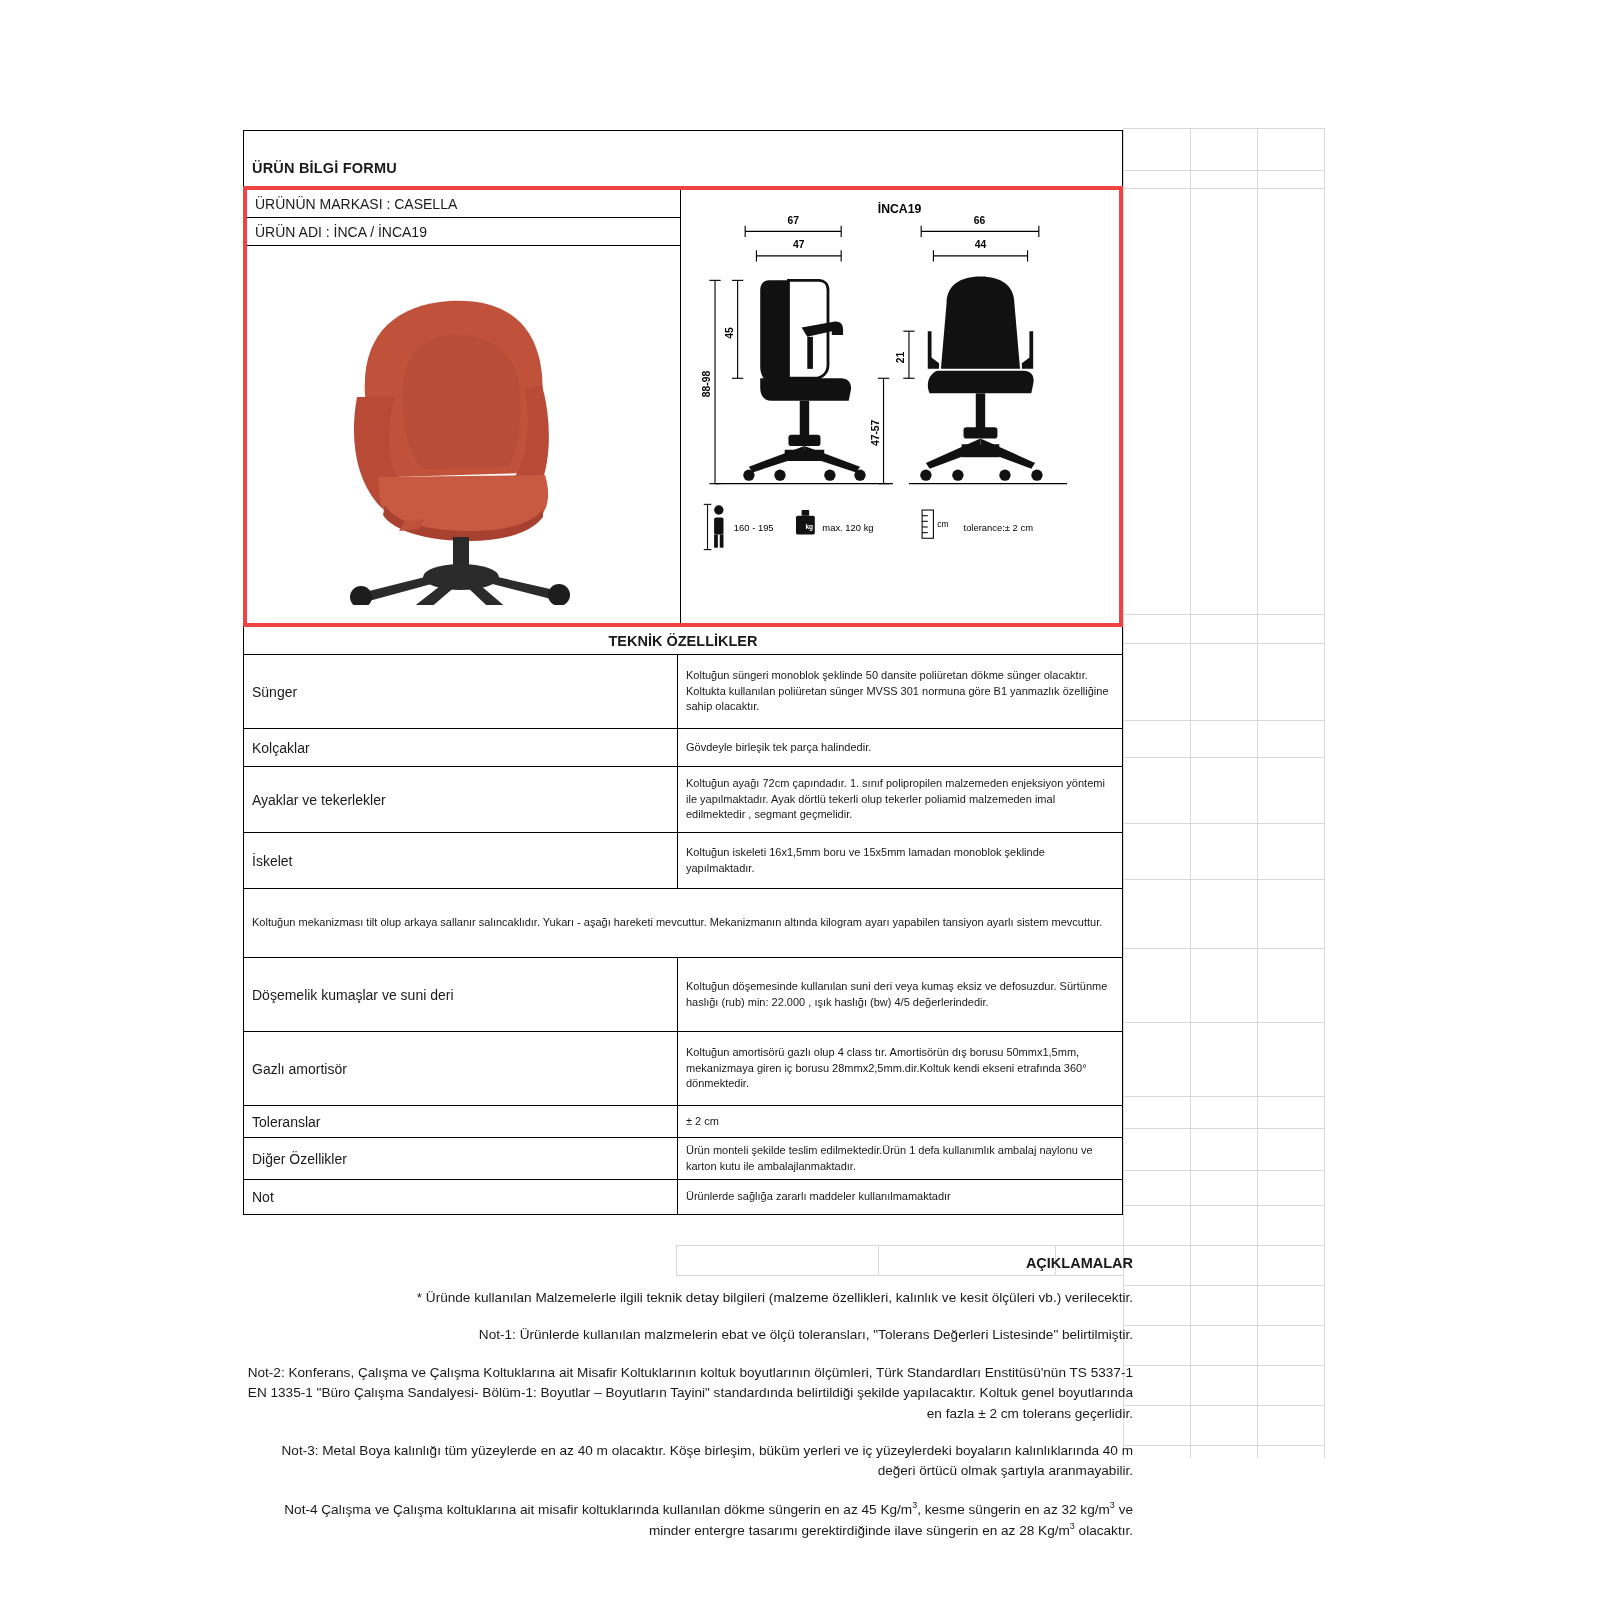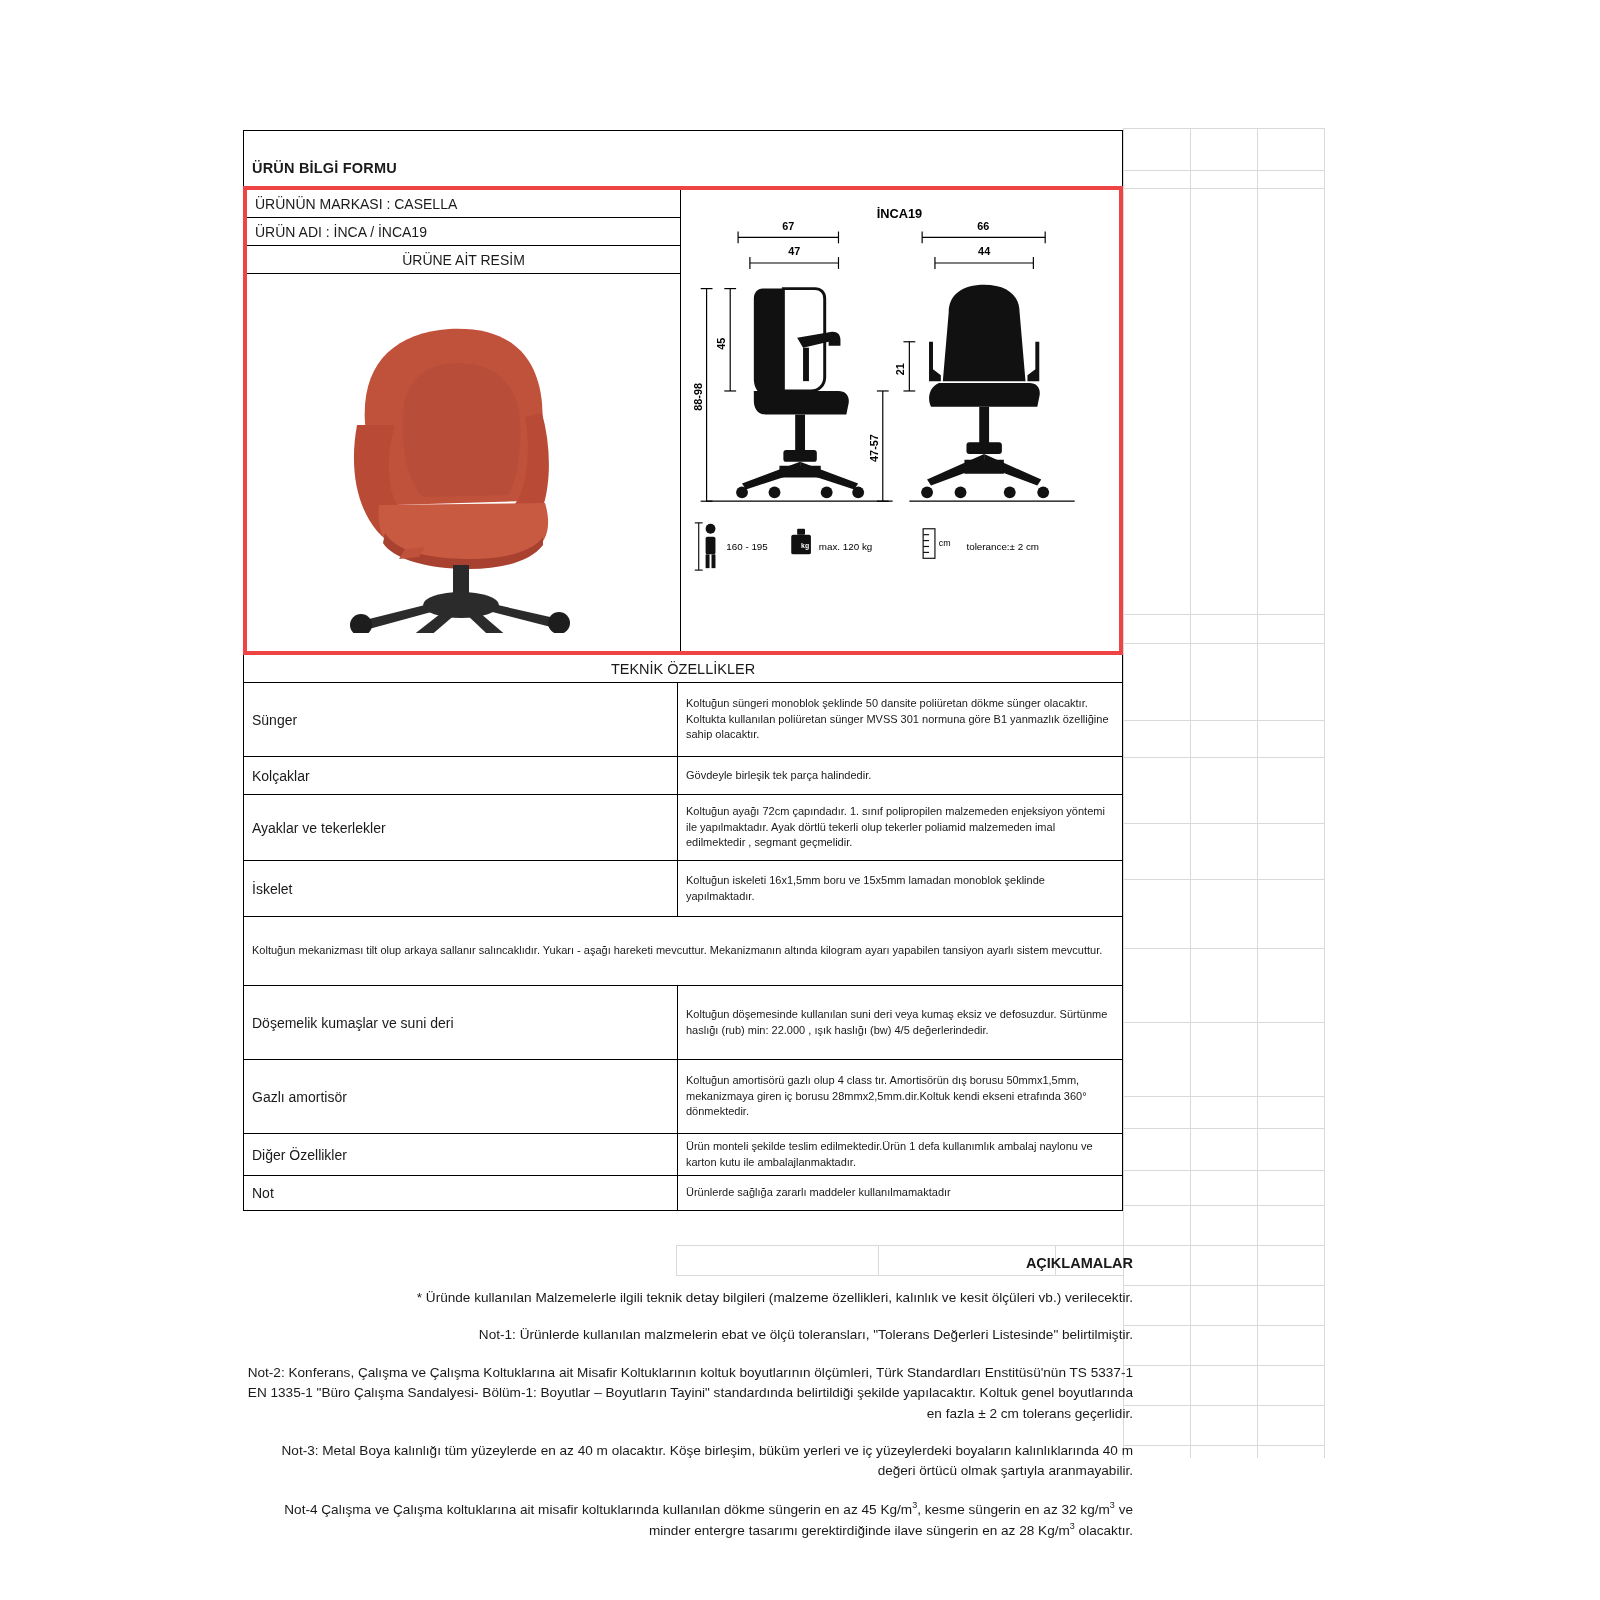--- a/index.html
+++ b/index.html
@@ -22,21 +22,21 @@
   
   .main{display:flex;border:4px solid #ef4444;box-sizing:border-box;}
   .left{width:434px;box-sizing:border-box;border-right:1px solid #000;}
   .right{width:auto;flex:1;box-sizing:border-box;position:relative;}
 
   .lrow{height:28px;border-bottom:1px solid #000;box-sizing:border-box;display:flex;align-items:center;padding-left:8px;font-size:14px;}
   .lrow.center{justify-content:center;padding-left:0;}
   .imgcell{height:377px;box-sizing:border-box;display:flex;align-items:center;justify-content:center;}
 
   
-  .tek-head{height:28px;border-left:1px solid #000;border-right:1px solid #000;border-bottom:1px solid #000;box-sizing:border-box;display:flex;align-items:center;justify-content:center;font-weight:normal;font-size:14.5px;}
+  .tek-head{height:28px;border-left:1px solid #000;border-right:1px solid #000;border-bottom:1px solid #000;box-sizing:border-box;display:flex;align-items:center;justify-content:center;font-weight:bold;font-size:14.5px;}
   .trow{display:flex;border-left:1px solid #000;border-right:1px solid #000;border-bottom:1px solid #000;box-sizing:border-box;}
   .tcell-l{width:434px;box-sizing:border-box;border-right:1px solid #000;display:flex;align-items:center;padding:4px 8px;font-size:14px;}
   .tcell-r{flex:1;box-sizing:border-box;display:flex;align-items:center;padding:6px 8px;font-size:11px;line-height:1.42;}
 
   
   .aciklamalar{position:absolute;left:243px;top:1255px;width:890px;text-align:right;}
   .ac-title{font-weight:bold;font-size:14.5px;margin-bottom:6px;}
   .ac-p{font-size:13.6px;line-height:1.5;margin:17px 0 6px 0;}
   sup{font-size:9px;}
 
@@ -93,23 +93,20 @@
     <div class="spacer-row"></div>
 
     <div class="main">
       <div class="left">
         <div class="lrow">
           <span>ÜRÜNÜN MARKASI : CASELLA</span>
         </div>
         <div class="lrow">
           <span>ÜRÜN ADI : İNCA / İNCA19</span>
         </div>
-        <div class="lrow center">
-          <span>ÜRÜNE AİT RESİM</span>
-        </div>
         <div class="imgcell">
           <svg class="photo" viewBox="0 0 330 340">
 
             <path d="M66 130 C62 70 96 40 150 36 C206 33 238 58 243 110 C246 150 238 186 228 208 L96 212 C80 196 70 168 66 130 Z" fill="#c0523c"></path>
 
             <path d="M58 132 C50 176 58 214 78 238 C90 252 108 258 128 258 L128 228 C108 226 96 214 92 196 C88 176 90 152 96 132 Z" fill="#b94b36"></path>
 
             <path d="M243 120 C254 160 252 206 236 232 C226 248 208 256 186 258 L186 230 C206 226 218 214 224 194 C230 172 230 146 226 124 Z" fill="#b94b36"></path>
 
             <path d="M80 212 C78 236 84 254 104 262 C140 274 206 274 234 258 C250 248 252 230 246 210 Z" fill="#c85a42"></path>
@@ -291,20 +288,24 @@
       <div class="tcell-r">Koltuğun mekanizması tilt olup arkaya sallanır salıncaklıdır. Yukarı - aşağı hareketi mevcuttur. Mekanizmanın altında kilogram ayarı yapabilen tansiyon ayarlı sistem mevcuttur.</div>
     </div>
     <div class="trow" style="height:74px">
       <div class="tcell-l">Döşemelik kumaşlar ve suni deri</div>
       <div class="tcell-r">Koltuğun döşemesinde kullanılan suni deri veya kumaş eksiz ve defosuzdur. Sürtünme haslığı (rub) min: 22.000 , ışık haslığı (bw) 4/5 değerlerindedir.</div>
     </div>
     <div class="trow" style="height:74px">
       <div class="tcell-l">Gazlı amortisör</div>
       <div class="tcell-r">Koltuğun amortisörü gazlı olup 4 class tır. Amortisörün dış borusu 50mmx1,5mm, mekanizmaya giren iç borusu 28mmx2,5mm.dir.Koltuk kendi ekseni etrafında 360° dönmektedir.</div>
     </div>
+    <div class="trow" style="height:32px">
+      <div class="tcell-l">Toleranslar</div>
+      <div class="tcell-r">± 2 cm</div>
+    </div>
     <div class="trow" style="height:42px">
       <div class="tcell-l">Diğer Özellikler</div>
       <div class="tcell-r">Ürün monteli şekilde teslim edilmektedir.Ürün 1 defa kullanımlık ambalaj naylonu ve karton kutu ile ambalajlanmaktadır.</div>
     </div>
     <div class="trow" style="height:35px">
       <div class="tcell-l">Not</div>
       <div class="tcell-r">Ürünlerde sağlığa zararlı maddeler kullanılmamaktadır</div>
     </div>
   </div>
 

